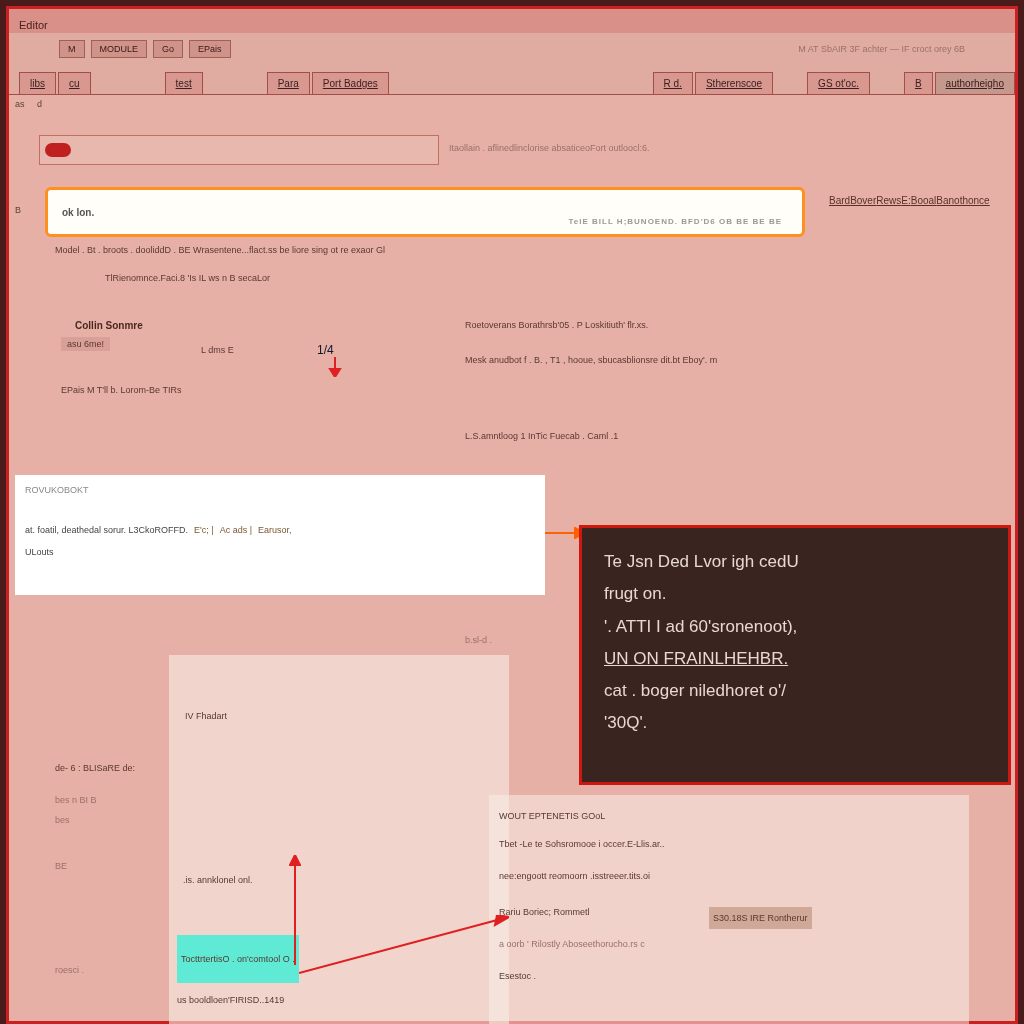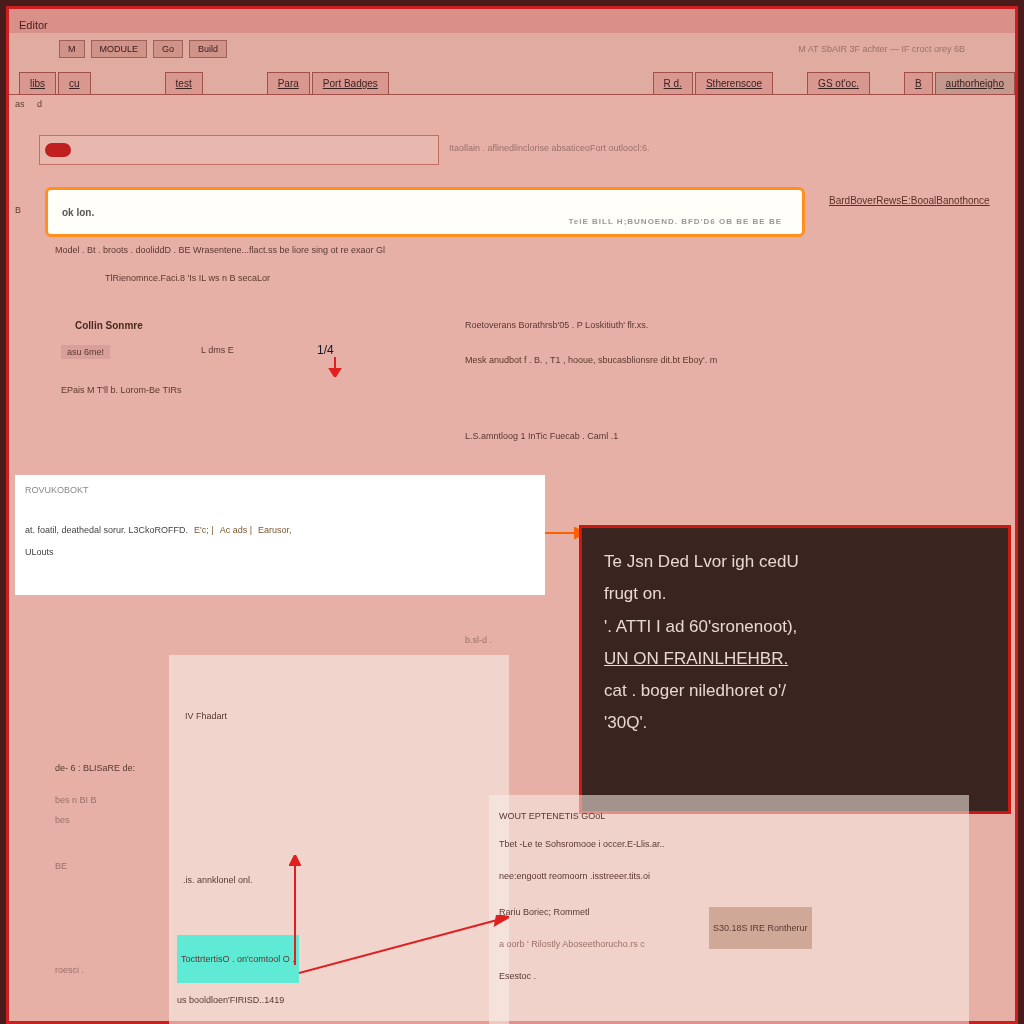--- a/index.html
+++ b/index.html
@@ -20,40 +20,40 @@
 .highlight-box .rlabel { position: absolute; right: 20px; bottom: 8px; font-size: 8px; color: #999; letter-spacing: 1px; }
 .subnav { position: absolute; left: 820px; top: 100px; display: flex; font-size: 10px; color: #5a3028; }
 .subnav span { text-decoration: underline; }
 .line { position: absolute; font-size: 9px; color: #5a3830; white-space: nowrap; }
 .line.red { color: #0f172a; }
 .section-head { position: absolute; font-size: 10px; color: #4a2820; font-weight: bold; }
 .white-panel { position: absolute; left: 6px; top: 380px; width: 530px; height: 120px; background: #ffffff; padding: 10px; font-size: 9px; color: #444; }
 .white-panel .hdr { color: #888; font-size: 9px; margin-bottom: 30px; }
 .white-panel .row { display: flex; gap: 6px; align-items: baseline; }
 .white-panel .row .sig { color: #7a5830; }
-.callout { position: absolute; left: 570px; top: 430px; width: 432px; height: 289px; background: #3a2420; border: 3px solid #cc1810; padding: 18px 22px; color: #e8d8d0; font-size: 17px; line-height: 1.9; font-family: 'Courier New', monospace; }
+.callout { position: absolute; left: 570px; top: 430px; width: 432px; height: 260px; background: #3a2420; border: 3px solid #cc1810; padding: 18px 22px; color: #e8d8d0; font-size: 17px; line-height: 1.9; font-family: 'Courier New', monospace; }
 .callout .u { text-decoration: underline; text-decoration-color: #e8d8d0; }
 .doc-bg { position: absolute; left: 160px; top: 560px; width: 340px; height: 440px; background: rgba(248,238,232,0.6); }
 .doc-bg2 { position: absolute; left: 480px; top: 700px; width: 480px; height: 320px; background: rgba(248,238,232,0.55); }
 .arrow-red { position: absolute; stroke: #e02020; stroke-width: 2; fill: #e02020; }
 .arrow-orange { position: absolute; stroke: #ff6000; stroke-width: 2; fill: #ff6000; }
 .faint { color: #9a7068; }
 </style>
 </head>
 <body>
 
 <div class="window">
   <div class="titlebar">
     <span>Editor</span>
   </div>
   <div class="toolbar">
     <span class="btn">M</span>
     <span class="btn">MODULE</span>
     <span class="btn">Go</span>
-    <span class="btn">Build</span>
+    <span class="btn">EPais</span>
     <span style="flex:1"></span>
     <span class="line faint" style="position:static">M   AT   SbAIR   3F   achter  —   IF   croct orey   6B</span>
   </div>
   <div class="tabstrip">
     <span class="tab">libs</span>
     <span class="tab">cu</span>
     <span style="width:70px"></span>
     <span class="tab">test</span>
     <span style="width:60px"></span>
     <span class="tab">Para</span>
@@ -90,21 +90,21 @@
       <span>Rews</span>
       <span>E:</span>
       <span>Booal</span>
       <span>Banothonce</span>
     </div>
 
     <div class="line" style="left:46px;top:150px">Model .  Bt .  broots . dooliddD . BE  Wrasentene...flact.ss be  liore sing ot re exaor Gl</div>
     <div class="line" style="left:96px;top:178px">TlRienomnce.Faci.8 'Is  IL ws   n   B  secaLor</div>
 
     <div class="section-head" style="left:66px;top:225px">Collin Sonmre</div>
-    <div class="line" style="left:52px;top:250px;background:#d8a098;padding:2px 6px">asu 6me!</div>
+    <div class="line" style="left:52px;top:242px;background:#d8a098;padding:2px 6px">asu 6me!</div>
     <div class="line" style="left:192px;top:250px">L dms E</div>
     <div class="line red" style="left:308px;top:248px;font-size:12px">1/4</div>
     <svg class="arrow-red" style="left:318px;top:262px" width="16" height="20">
         <line x1="8" y1="0" x2="8" y2="14"></line>
         <polygon points="3,12 13,12 8,20"></polygon>
       </svg>
     <div class="line" style="left:52px;top:290px">EPais   M   T'll b.   Lorom-Be TIRs</div>
 
     <div class="line" style="left:456px;top:225px">Roetoverans Borathrsb'05 . P  Loskitiuth' flr.xs.</div>
     <div class="line" style="left:456px;top:260px">Mesk anudbot f .    B. , T1 ,   hooue, sbucasblionsre    dit.bt Eboy'.   m</div>
@@ -149,21 +149,21 @@
     <div class="line faint" style="left:46px;top:766px">BE</div>
     <div class="line" style="left:174px;top:780px">.is. annklonel onl.</div>
     <div class="line" style="left:168px;top:840px;background:#5eead4;padding:19px 4px">TocttrtertisO . on'comtool O .</div>
     <div class="line faint" style="left:46px;top:870px">roesci .</div>
     <div class="line" style="left:168px;top:900px">us booldloen'FIRISD..1419</div>
 
     <div class="line" style="left:490px;top:716px">WOUT EPTENETIS GOoL</div>
     <div class="line" style="left:490px;top:744px">Tbet -Le te Sohsromooe    i occer.E-Llis.ar..</div>
     <div class="line" style="left:490px;top:776px">nee:engoott reomoorn  .isstreeer.tits.oi</div>
     <div class="line" style="left:490px;top:812px">Rariu Boriec;  Rommetl</div>
-    <div class="line" style="left:700px;top:812px;background:#d0a898;padding:16px 4px">S30.18S IRE Rontherur</div>
+    <div class="line" style="left:700px;top:812px;background:#d0a898;padding:6px 4px">S30.18S IRE Rontherur</div>
     <div class="line faint" style="left:490px;top:844px">a oorb    ' Rilostly   Aboseethorucho.rs  c</div>
     <div class="line" style="left:490px;top:876px">Esestoc .</div>
 
     <svg class="arrow-red" style="left:280px;top:760px" width="12" height="110">
         <line x1="6" y1="110" x2="6" y2="8"></line>
         <polygon points="1,10 11,10 6,0"></polygon>
       </svg>
     <svg class="arrow-red" style="left:290px;top:820px" width="210" height="60">
         <line x1="0" y1="58" x2="202" y2="4"></line>
         <polygon points="198,0 196,10 210,2"></polygon>

